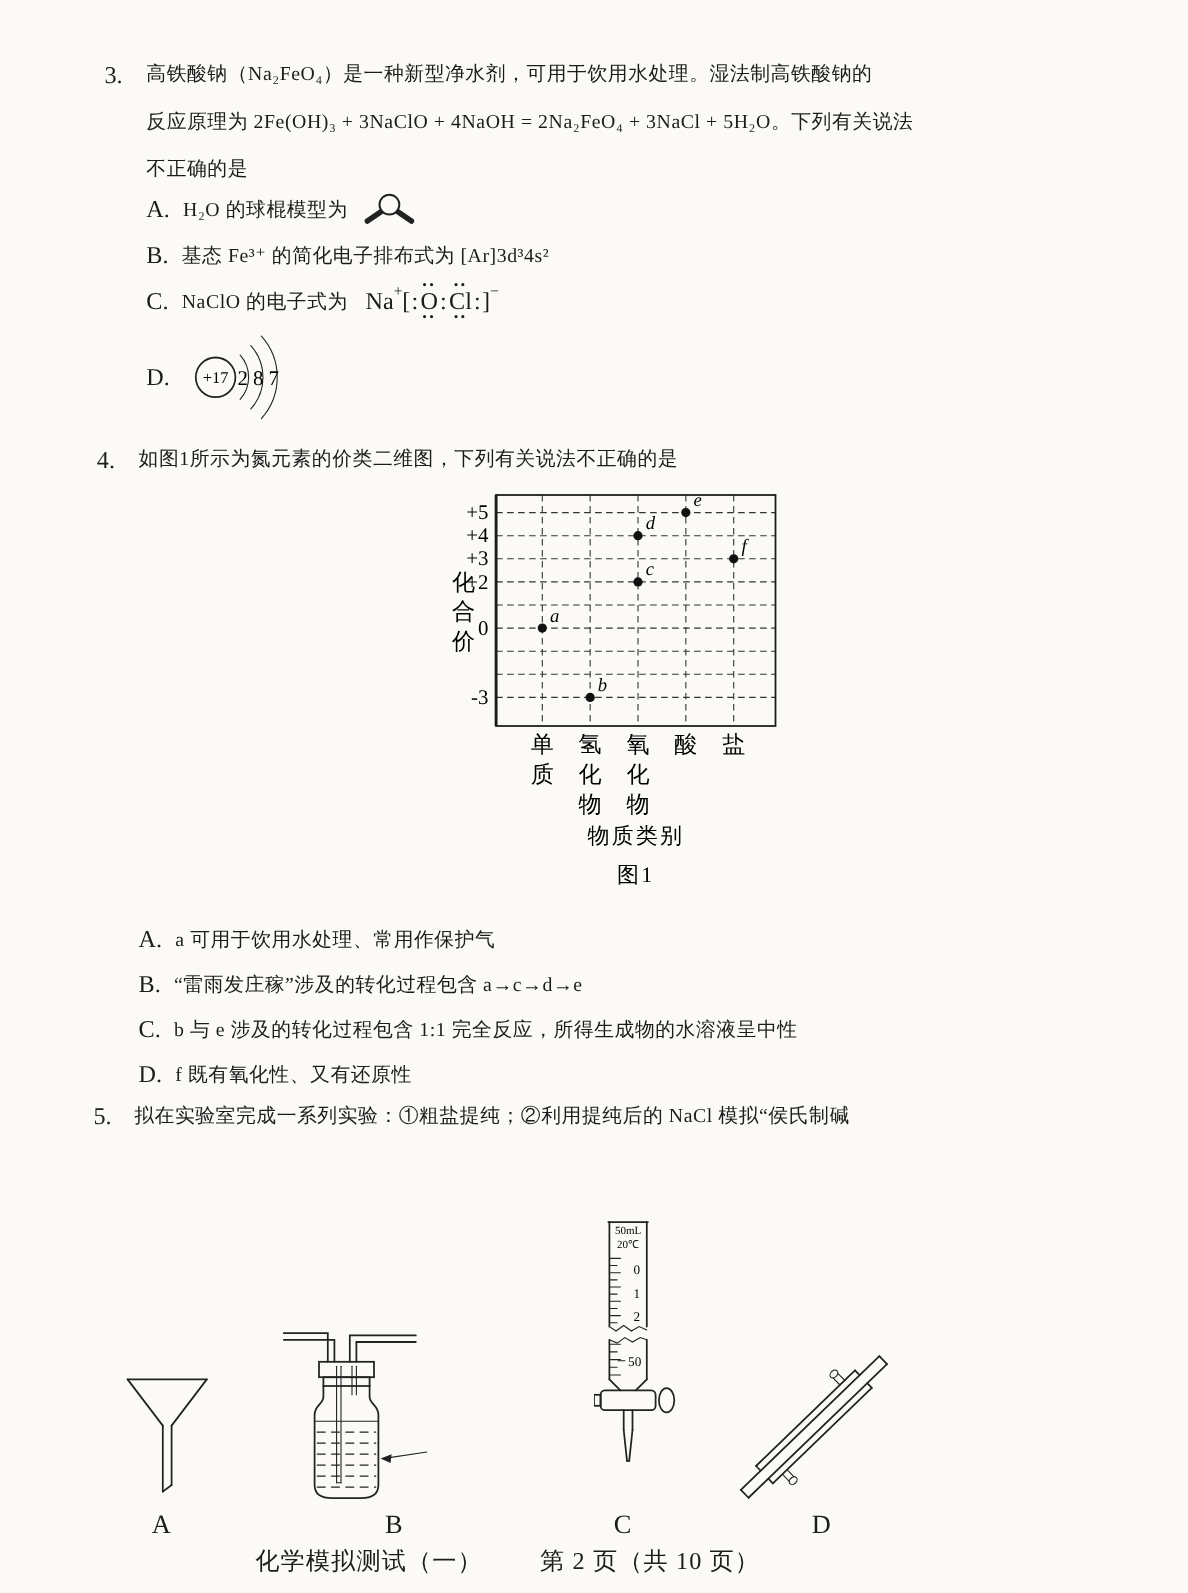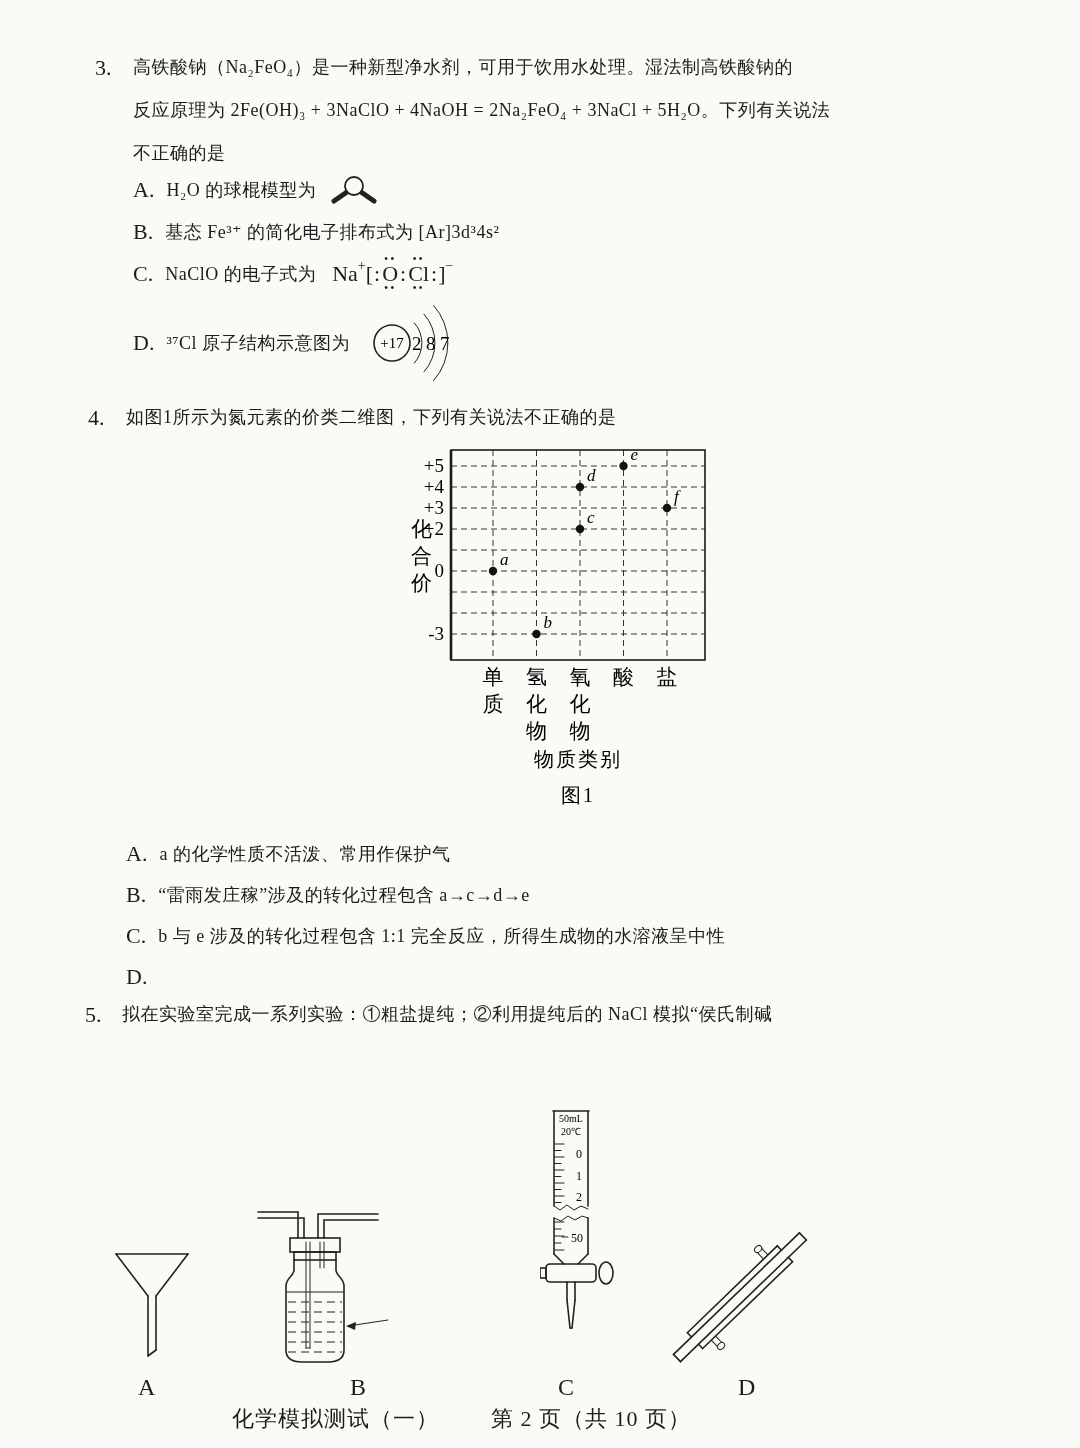--- a/index.html
+++ b/index.html
@@ -81,21 +81,20 @@
           <span class="dots">••</span>
         </span>
         <span class="colon">:</span>
         <span>]</span>
         <span class="supch">−</span>
     </span>
   </div>
 
   <div class="abs opt" style="left:133px;top:300px">
     <span class="optlabel">D.</span>
-    <span class="txt">³⁷Cl 原子结构示意图为</span>
     <svg width="150" height="86">
       <circle class="ln" cx="30" cy="43" r="18"></circle>
       <text class="atomtxt" x="30" y="48" text-anchor="middle">+17</text>
       <path class="ln thin" d="M52.3,22.9 A30,30 0 0 1 52.3,63.1"></path>
       <path class="ln thin" d="M62,14.2 A43,43 0 0 1 62,71.8"></path>
       <path class="ln thin" d="M71.6,5.5 A56,56 0 0 1 71.6,80.5"></path>
       <text class="shelltxt" x="50" y="50">2</text>
       <text class="shelltxt" x="64" y="50">8</text>
       <text class="shelltxt" x="78" y="50">7</text>
     </svg>
@@ -146,32 +145,33 @@
         <text class="cat" text-anchor="middle"><tspan x="228.5" y="236">酸</tspan></text>
         <text class="cat" text-anchor="middle"><tspan x="272" y="236">盐</tspan></text>
         <text class="cat"><tspan x="16" y="88">化</tspan><tspan x="16" y="115">合</tspan><tspan x="16" y="142">价</tspan></text>
         <text x="183" y="318" class="xlab" text-anchor="middle">物质类别</text>
         <text x="183" y="354" class="xlab" text-anchor="middle">图1</text>
       </svg>
   </div>
 
   <div class="abs opt" style="left:126px;top:841px">
     <span class="optlabel">A.</span>
-    <span class="txt">a 的化学性质不活泼、常用作保护气</span>
+    <span class="txt">a 可用于饮用水处理、常用作保护气</span>
   </div>
   <div class="abs opt" style="left:126px;top:882px">
     <span class="optlabel">B.</span>
     <span class="txt">“雷雨发庄稼”涉及的转化过程包含 a→c→d→e</span>
   </div>
   <div class="abs opt" style="left:126px;top:923px">
     <span class="optlabel">C.</span>
     <span class="txt">b 与 e 涉及的转化过程包含 1:1 完全反应，所得生成物的水溶液呈中性</span>
   </div>
   <div class="abs opt" style="left:126px;top:964px">
     <span class="optlabel">D.</span>
+    <span class="txt">f 既有氧化性、又有还原性</span>
   </div>
 
   <div class="abs qnum" style="left:85px;top:1002px">5.</div>
   <div class="abs txt" style="left:122px;top:1002px">拟在实验室完成一系列实验：①粗盐提纯；②利用提纯后的 NaCl 模拟“侯氏制碱</div>
 
   <svg class="abs" style="left:112px;top:1250px" width="82" height="112">
     <line class="ln" x1="4" y1="4" x2="76" y2="4"></line>
     <line class="ln" x1="4" y1="4" x2="36" y2="46"></line>
     <line class="ln" x1="76" y1="4" x2="44" y2="46"></line>
     <line class="ln" x1="36" y1="46" x2="36" y2="106"></line>

